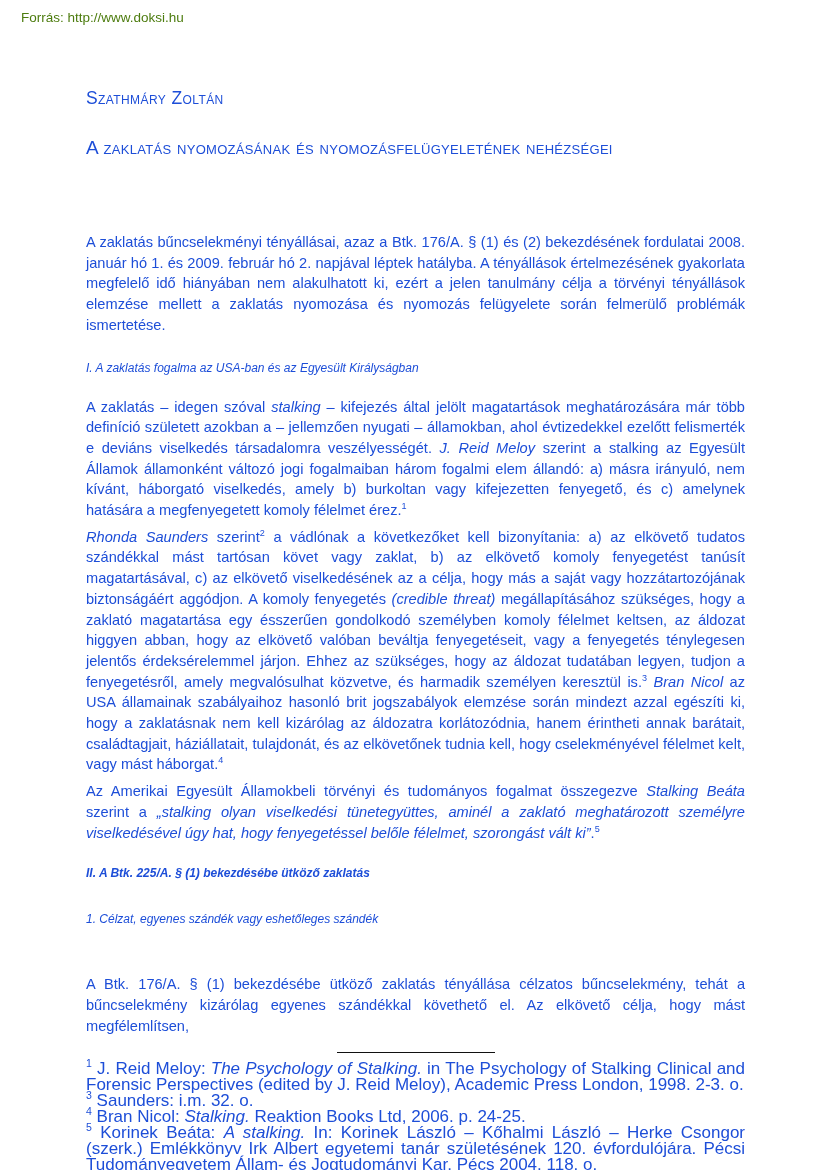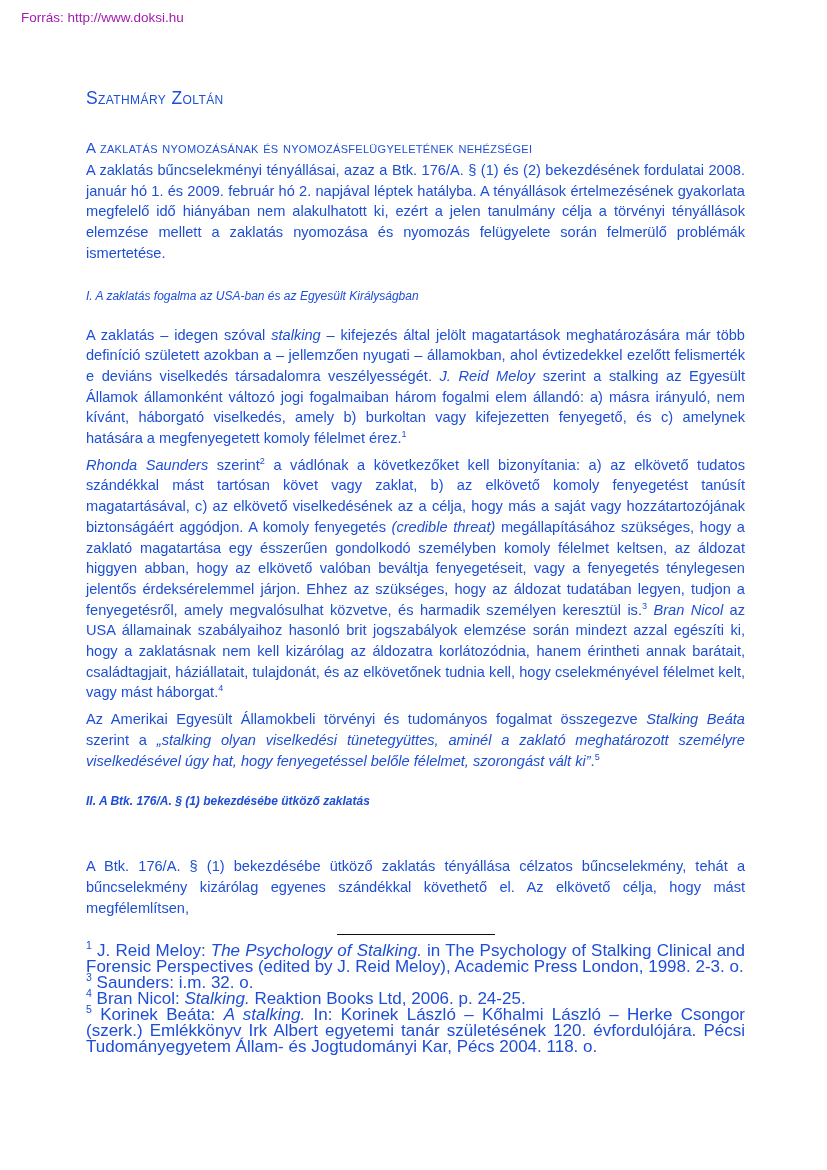--- a/index.html
+++ b/index.html
@@ -13,21 +13,21 @@
     overflow: hidden;
     position: relative;
     color: #1d1d1d;
   }
   .source-line {
     position: absolute;
     top: 10px;
     left: 21px;
     font-family: "Liberation Sans", sans-serif;
     font-size: 13.5px;
-    color: #a21caf;
+    color: #4d7c0f;
     white-space: nowrap;
   }
   .doc {
     position: absolute;
     top: 0;
     left: 86px;
     width: 659px;
     font-family: Liberation Sans, sans-serif;
     font-size: 14.6px;
     line-height: 20.7px;
@@ -36,29 +36,29 @@
   .author {
     margin-top: 86px;
     font-variant: small-caps;
     font-size: 17.5px;
     letter-spacing: 0.4px;
     line-height: 24px;
   }
   .paper-title {
     margin-top: 26px;
     font-variant: small-caps;
-    font-size: 15px;
+    font-size: 19px;
     letter-spacing: 0.3px;
     line-height: 24px;
   }
   .para {
     margin: 0;
     text-align: justify;
   }
-  .intro { }
+  .intro { margin-top: 72px; }
   .sec-heading {
     font-style: italic;
     font-size: 12px;
     line-height: 21px;
     white-space: nowrap;
   }
   .sec1 { margin-top: 22px; }
   .sec2 { margin-top: 20px; font-weight: bold; }
   .sub1 { margin-top: 25px; }
   .after-heading { margin-top: 18px; }
@@ -100,22 +100,23 @@
   <p class="para intro">A zaklatás bűncselekményi tényállásai, azaz a Btk. 176/A. § (1) és (2) bekezdésének fordulatai 2008. január hó 1. és 2009. február hó 2. napjával léptek hatályba. A tényállások értelmezésének gyakorlata megfelelő idő hiányában nem alakulhatott ki, ezért a jelen tanulmány célja a törvényi tényállások elemzése mellett a zaklatás nyomozása és nyomozás felügyelete során felmerülő problémák ismertetése.</p>
 
   <div class="sec-heading sec1">I. A zaklatás fogalma az USA-ban és az Egyesült Királyságban</div>
 
   <p class="para after-heading">A zaklatás – idegen szóval <span class="it">stalking</span> – kifejezés által jelölt magatartások meghatározására már több definíció született azokban a – jellemzően nyugati – államokban, ahol évtizedekkel ezelőtt felismerték e deviáns viselkedés társadalomra veszélyességét. <span class="it">J. Reid Meloy</span> szerint a stalking az Egyesült Államok államonként változó jogi fogalmaiban három fogalmi elem állandó: a) másra irányuló, nem kívánt, háborgató viselkedés, amely b) burkoltan vagy kifejezetten fenyegető, és c) amelynek hatására a megfenyegetett komoly félelmet érez.<sup>1</sup></p>
 
   <p class="para body-para"><span class="it">Rhonda Saunders</span> szerint<sup>2</sup> a vádlónak a következőket kell bizonyítania: a) az elkövető tudatos szándékkal mást tartósan követ vagy zaklat, b) az elkövető komoly fenyegetést tanúsít magatartásával, c) az elkövető viselkedésének az a célja, hogy más a saját vagy hozzátartozójának biztonságáért aggódjon. A komoly fenyegetés <span class="it">(credible threat)</span> megállapításához szükséges, hogy a zaklató magatartása egy ésszerűen gondolkodó személyben komoly félelmet keltsen, az áldozat higgyen abban, hogy az elkövető valóban beváltja fenyegetéseit, vagy a fenyegetés ténylegesen jelentős érdeksérelemmel járjon. Ehhez az szükséges, hogy az áldozat tudatában legyen, tudjon a fenyegetésről, amely megvalósulhat közvetve, és harmadik személyen keresztül is.<sup>3</sup> <span class="it">Bran Nicol</span> az USA államainak szabályaihoz hasonló brit jogszabályok elemzése során mindezt azzal egészíti ki, hogy a zaklatásnak nem kell kizárólag az áldozatra korlátozódnia, hanem érintheti annak barátait, családtagjait, háziállatait, tulajdonát, és az elkövetőnek tudnia kell, hogy cselekményével félelmet kelt, vagy mást háborgat.<sup>4</sup></p>
 
   <p class="para body-para">Az Amerikai Egyesült Államokbeli törvényi és tudományos fogalmat összegezve <span class="it">Stalking Beáta</span> szerint a <span class="it">„stalking olyan viselkedési tünetegyüttes, aminél a zaklató meghatározott személyre viselkedésével úgy hat, hogy fenyegetéssel belőle félelmet, szorongást vált ki”</span>.<sup>5</sup></p>
 
-  <div class="sec-heading sec2">II. A Btk. 176/A. § (1) bekezdésébe ütköző zaklatás</div>
+  <div class="sec-heading sec2">II. A Btk. 225/A. § (1) bekezdésébe ütköző zaklatás</div>
 
+  <div class="sec-heading sub1">1. Célzat, egyenes szándék vagy eshetőleges szándék</div>
 
   <p class="para after-heading justify-last">A Btk. 176/A. § (1) bekezdésébe ütköző zaklatás tényállása célzatos bűncselekmény, tehát a bűncselekmény kizárólag egyenes szándékkal követhető el. Az elkövető célja, hogy mást megfélemlítsen,</p>
 
   <hr class="footnote-sep">
 
   <div class="footnotes">
     <p class="footnote"><sup>1</sup> J. Reid Meloy: <span class="it">The Psychology of Stalking.</span> in The Psychology of Stalking Clinical and Forensic Perspectives (edited by J. Reid Meloy), Academic Press London, 1998. 2-3. o.</p>
     <p class="footnote"><sup>3</sup> Saunders: i.m. 32. o.</p>
     <p class="footnote"><sup>4</sup> Bran Nicol: <span class="it">Stalking.</span> Reaktion Books Ltd, 2006. p. 24-25.</p>
     <p class="footnote"><sup>5</sup> Korinek Beáta: <span class="it">A stalking.</span> In: Korinek László – Kőhalmi László – Herke Csongor (szerk.) Emlékkönyv Irk Albert egyetemi tanár születésének 120. évfordulójára. Pécsi Tudományegyetem Állam- és Jogtudományi Kar, Pécs 2004. 118. o.</p>

